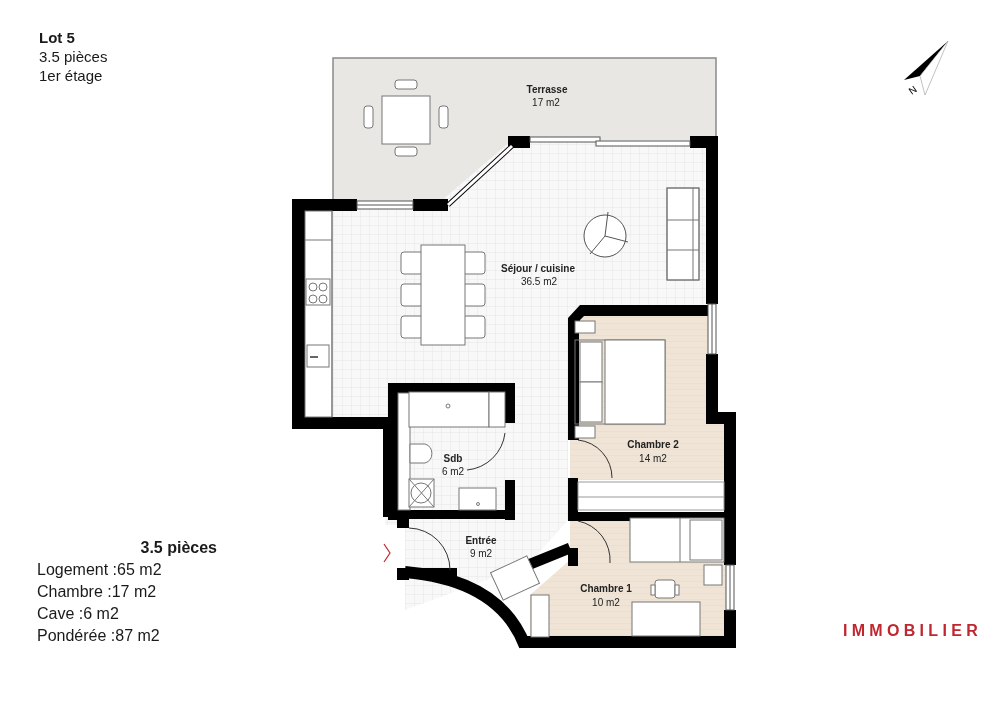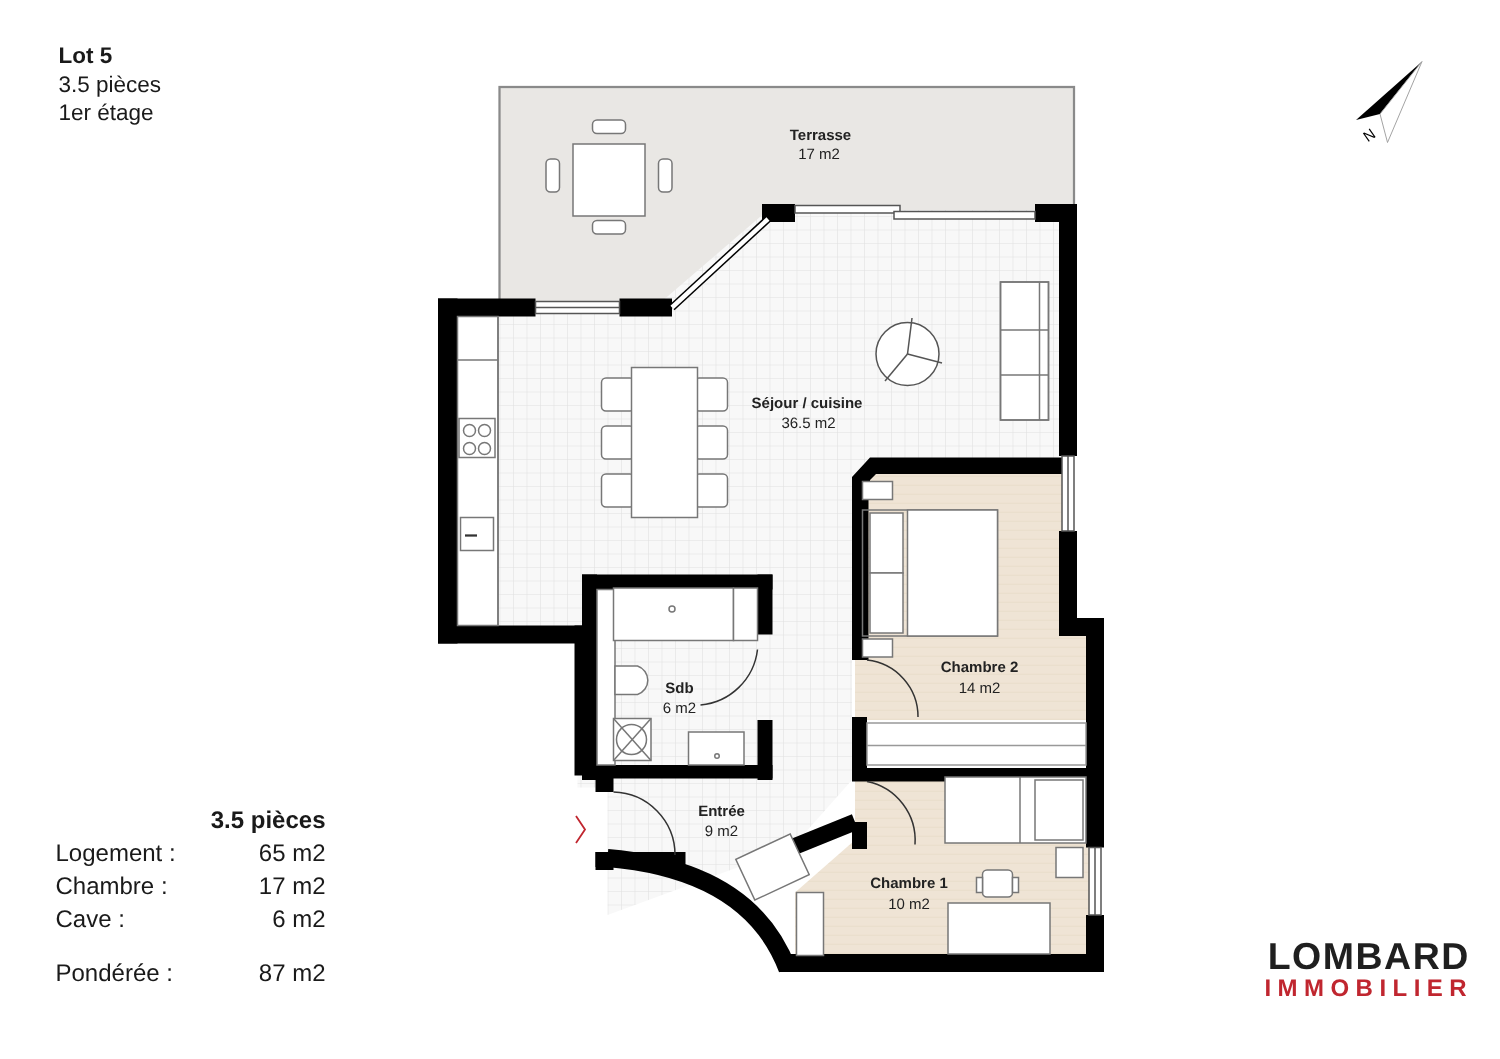--- a/index.html
+++ b/index.html
@@ -1,22 +1,22 @@
 <!DOCTYPE html>
 <html><head>
 <meta charset="utf-8">
 <style>
   html, body { margin:0; padding:0; background:#ffffff; }
   body { width:1000px; height:706px; position:relative; overflow:hidden; font-family:"Liberation Sans", sans-serif; color:#1a1a1a; }
   .lot-header { position:absolute; left:39px; top:28px; font-size:15px; line-height:19px; }
   .lot-header .lot-title { font-weight:bold; }
   .summary { position:absolute; left:37px; top:537px; width:180px; font-size:16px; line-height:22px; }
   .summary .sum-title { font-weight:bold; text-align:right; }
-  .summary .row { display:flex; justify-content:space-between; }
-  .summary .row.gap { margin-top:14px; }
+  .summary .row { display:flex; }
+  .summary .row.gap { }
   .logo { position:absolute; left:840px; top:624px; text-align:center; width:145px; }
   .logo .brand { font-size:25px; font-weight:bold; letter-spacing:1px; color:#1f1f1f; }
   .logo .sub { font-size:16px; letter-spacing:4.3px; color:#c0262f; font-weight:bold; margin-top:-2px; }
   svg.plan { position:absolute; left:0; top:0; }
   .room-label { font-family:"Liberation Sans", sans-serif; font-size:10px; font-weight:bold; fill:#222; }
   .room-area { font-family:"Liberation Sans", sans-serif; font-size:10px; fill:#222; }
   .compass { position:absolute; left:895px; top:38px; }
 </style>
 </head>
 <body>
@@ -248,15 +248,14 @@
     <span>Cave :</span>
     <span>6 m2</span>
   </div>
   <div class="row gap">
     <span>Pondérée :</span>
     <span>87 m2</span>
   </div>
 </div>
 
 <div class="logo">
-  <div class="brand">LOMBARD</div>
   <div class="sub">IMMOBILIER</div>
 </div>
 
 </body></html>

